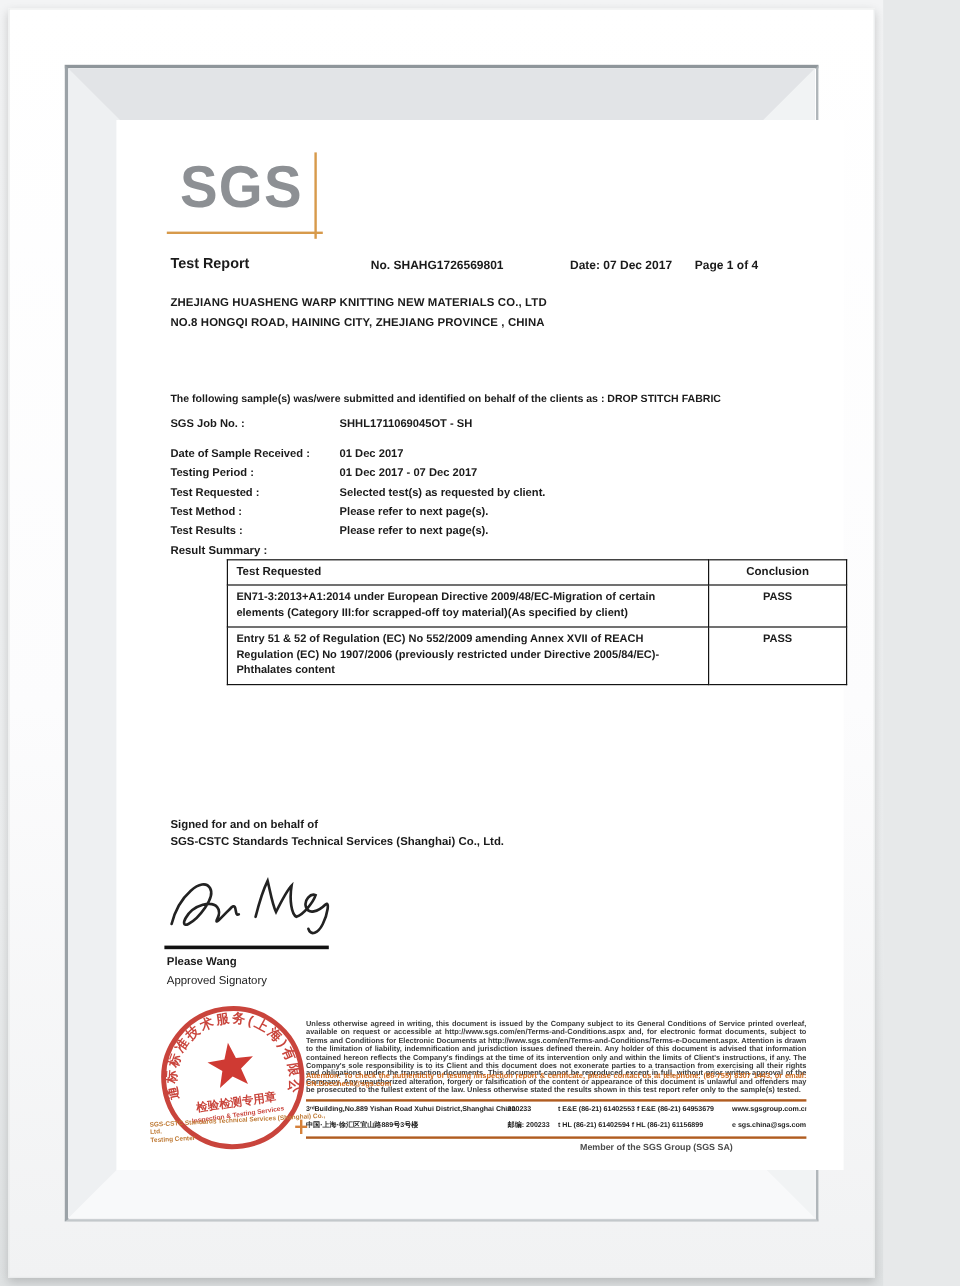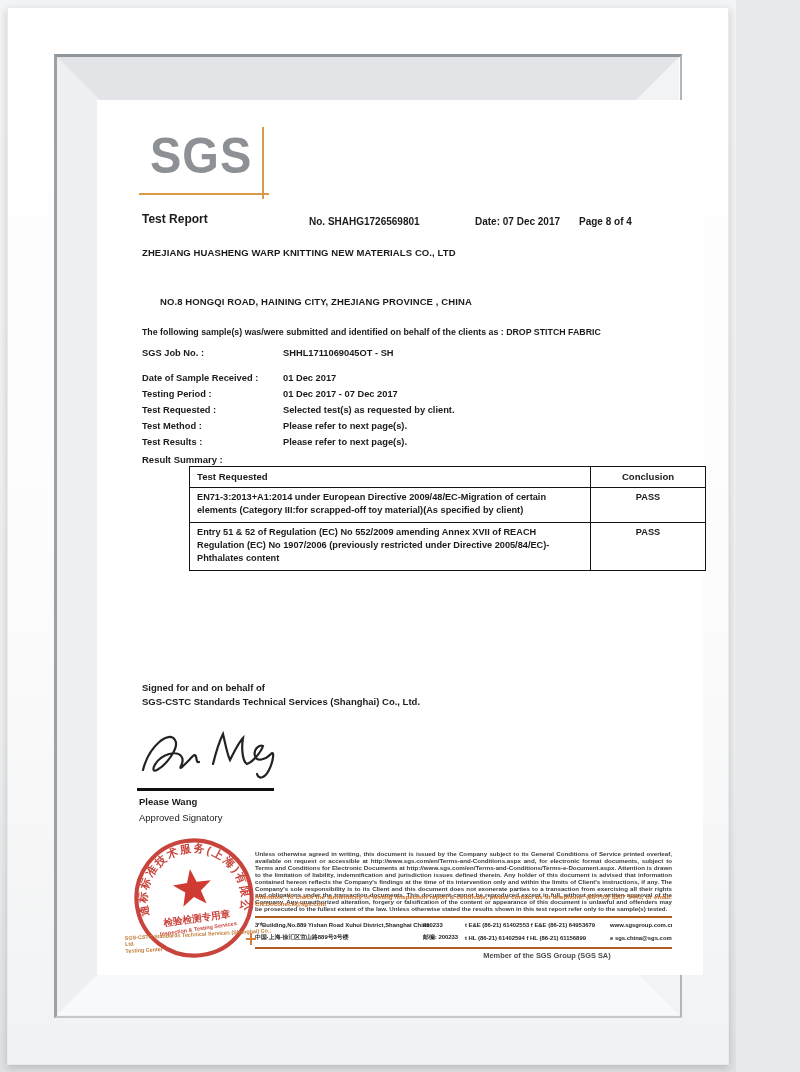--- a/index.html
+++ b/index.html
@@ -21,21 +21,21 @@
             font-family:"Liberation Sans",sans-serif;transform:scaleY(1.05);}
   .logo-underline{left:42px;top:93px;width:130px;height:2px;background:#d79a4b;}
   .logo-vline{left:165px;top:27px;width:2px;height:72px;background:#d79a4b;}
   
   .h-title{left:45px;top:112px;font-size:12px;font-weight:700;}
   .h-no{left:212px;top:116px;font-size:10px;font-weight:600;}
   .h-date{left:378px;top:116px;font-size:10px;font-weight:600;}
   .h-page{left:482px;top:116px;font-size:10px;font-weight:600;}
   
   .client1{left:45px;top:147px;font-size:9.5px;font-weight:600;letter-spacing:.1px;}
-  .client2{left:63px;top:164px;font-size:9.5px;font-weight:600;letter-spacing:.1px;margin-top:32px;}
+  .client2{left:45px;top:164px;font-size:9.5px;font-weight:600;letter-spacing:.1px;}
   .sample-line{left:45px;top:227px;font-size:8.8px;font-weight:600;width:540px;}
   
   .frow{left:45px;font-size:9.3px;font-weight:600;width:540px;}
   .frow .val{position:absolute;left:141px;top:0;width:390px;}
   
   .rs-label{left:45px;top:354px;font-size:9.5px;font-weight:700;}
   table.result{position:absolute;left:45px;top:366px;width:517px;border-collapse:collapse;
                font-size:9.2px;margin-left:47px;}
   table.result th,table.result td{border:1.6px solid #141414;padding:3px 7px 4px 7px;vertical-align:top;}
   table.result th{font-weight:700;text-align:left;font-size:9.6px;padding-top:4px;padding-bottom:5px;}
@@ -77,21 +77,21 @@
 
   <div class="paper">
 
     <div class="abs sgs-logo">SGS</div>
     <div class="abs logo-underline"></div>
     <div class="abs logo-vline"></div>
 
     <div class="abs h-title">Test Report</div>
     <div class="abs h-no">No. SHAHG1726569801</div>
     <div class="abs h-date">Date: 07 Dec 2017</div>
-    <div class="abs h-page">Page 8 of 4</div>
+    <div class="abs h-page">Page 1 of 4</div>
 
     <div class="abs client1">ZHEJIANG HUASHENG WARP KNITTING NEW MATERIALS CO., LTD</div>
     <div class="abs client2">NO.8 HONGQI ROAD, HAINING CITY, ZHEJIANG PROVINCE , CHINA</div>
 
     <div class="abs sample-line">The following sample(s) was/were submitted and identified on behalf of the clients as : DROP STITCH FABRIC</div>
 
     <div class="abs frow" style="top:248px;"><span>SGS Job No. :</span><span class="val">SHHL1711069045OT - SH</span></div>
     <div class="abs frow" style="top:273px;"><span>Date of Sample Received :</span><span class="val">01 Dec 2017</span></div>
     <div class="abs frow" style="top:289px;"><span>Testing Period :</span><span class="val">01 Dec 2017 - 07 Dec 2017</span></div>
     <div class="abs frow" style="top:305px;"><span>Test Requested :</span><span class="val">Selected test(s) as requested by client.</span></div>

